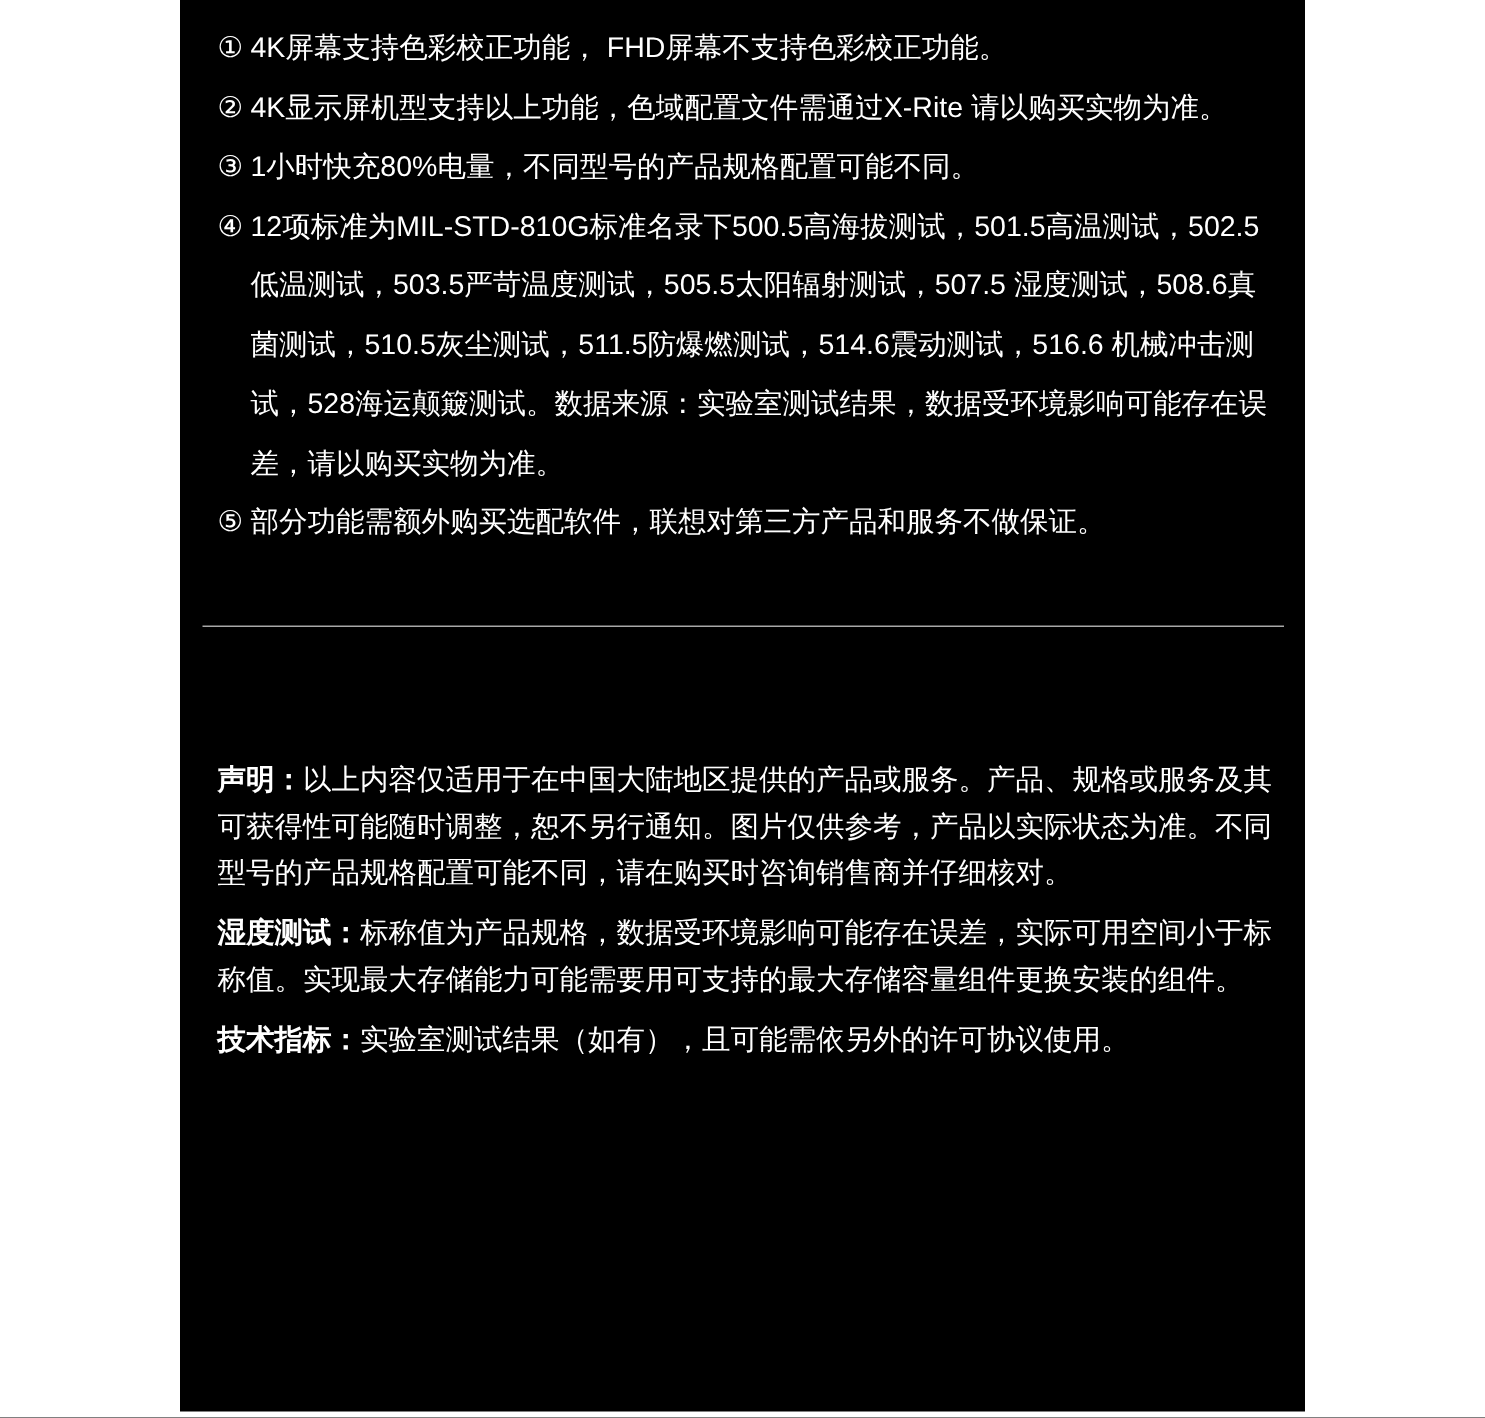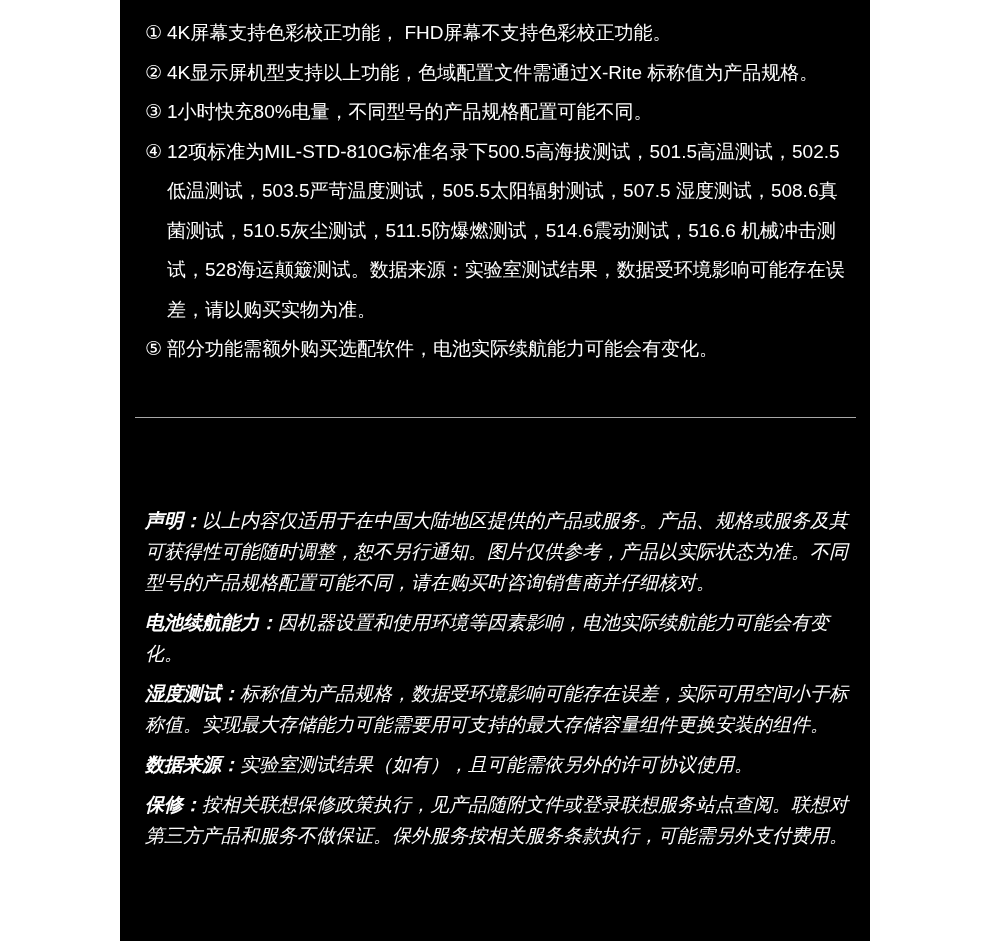--- a/index.html
+++ b/index.html
@@ -47,67 +47,60 @@
     margin: 48px 14px 0 15px;
   }
   
   .disclaimers {
     padding: 87px 14px 0 25px;
     font-size: 19px;
     line-height: 31px;
   }
   .disclaimers p {
     margin: 0 0 9px 0;
-    font-style: italic;
   }
   .dl-label {
     font-weight: bold;
   }
 </style>
 </head>
 <body>
 
 <div class="panel">
 
   <ol class="footnotes">
     <li class="fn-item">
       <span class="fn-marker">①</span>
       <span class="fn-text">4K屏幕支持色彩校正功能， FHD屏幕不支持色彩校正功能。</span>
     </li>
     <li class="fn-item">
       <span class="fn-marker">②</span>
-      <span class="fn-text">4K显示屏机型支持以上功能，色域配置文件需通过X-Rite 标称值为产品规格。</span>
+      <span class="fn-text">4K显示屏机型支持以上功能，色域配置文件需通过X-Rite 请以购买实物为准。</span>
     </li>
     <li class="fn-item">
       <span class="fn-marker">③</span>
       <span class="fn-text">1小时快充80%电量，不同型号的产品规格配置可能不同。</span>
     </li>
     <li class="fn-item">
       <span class="fn-marker">④</span>
       <span class="fn-text">12项标准为MIL-STD-810G标准名录下500.5高海拔测试，501.5高温测试，502.5低温测试，503.5严苛温度测试，505.5太阳辐射测试，507.5 湿度测试，508.6真菌测试，510.5灰尘测试，511.5防爆燃测试，514.6震动测试，516.6 机械冲击测试，528海运颠簸测试。数据来源：实验室测试结果，数据受环境影响可能存在误差，请以购买实物为准。</span>
     </li>
     <li class="fn-item">
       <span class="fn-marker">⑤</span>
-      <span class="fn-text">部分功能需额外购买选配软件，电池实际续航能力可能会有变化。</span>
+      <span class="fn-text">部分功能需额外购买选配软件，联想对第三方产品和服务不做保证。</span>
     </li>
   </ol>
 
   <hr class="divider">
 
   <div class="disclaimers">
     <p>
       <span class="dl-label">声明：</span><span>以上内容仅适用于在中国大陆地区提供的产品或服务。产品、规格或服务及其可获得性可能随时调整，恕不另行通知。图片仅供参考，产品以实际状态为准。不同型号的产品规格配置可能不同，请在购买时咨询销售商并仔细核对。</span>
     </p>
     <p>
-      <span class="dl-label">电池续航能力：</span><span>因机器设置和使用环境等因素影响，电池实际续航能力可能会有变化。</span>
-    </p>
-    <p>
       <span class="dl-label">湿度测试：</span><span>标称值为产品规格，数据受环境影响可能存在误差，实际可用空间小于标称值。实现最大存储能力可能需要用可支持的最大存储容量组件更换安装的组件。</span>
     </p>
     <p>
-      <span class="dl-label">数据来源：</span><span>实验室测试结果（如有），且可能需依另外的许可协议使用。</span>
-    </p>
-    <p>
-      <span class="dl-label">保修：</span><span>按相关联想保修政策执行，见产品随附文件或登录联想服务站点查阅。联想对第三方产品和服务不做保证。保外服务按相关服务条款执行，可能需另外支付费用。</span>
+      <span class="dl-label">技术指标：</span><span>实验室测试结果（如有），且可能需依另外的许可协议使用。</span>
     </p>
   </div>
 
 </div>
 
 </body></html>

